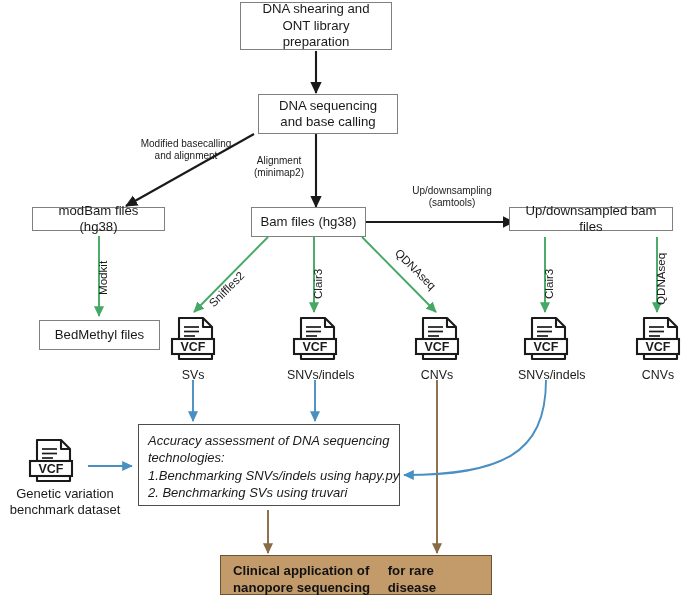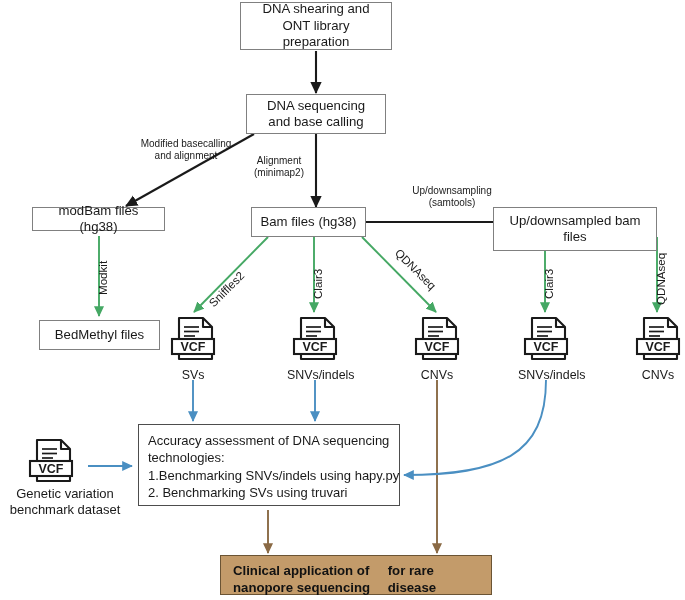--- a/index.html
+++ b/index.html
@@ -45,20 +45,21 @@
   }
   .node.assessment {
     text-align: left;
     justify-content: flex-start;
     align-items: flex-start;
     padding: 7px 9px;
     line-height: 1.33;
     font-size: 13px;
     flex-direction: column;
     border: 1.4px solid #4d4d4d;
+    font-style: italic;
   }
   .assessment-line { display: block; white-space: nowrap; }
   .edge-label {
     position: absolute;
     font-size: 10px;
     color: #1a1a1a;
     line-height: 1.2;
     white-space: nowrap;
     text-align: center;
     z-index: 6;
@@ -149,30 +150,30 @@
     <path d="M 88 466 L 132 466" stroke="#4a8fc2" stroke-width="1.9" fill="none" marker-end="url(#ah-blue)"></path>
 
     <path d="M 268 510 L 268 553" stroke="#8a6a45" stroke-width="1.9" fill="none" marker-end="url(#ah-brown)"></path>
   </svg>
 
   <div class="node" style="left:240px; top:2px; width:152px; height:48px; flex-direction:column;">
     <span>DNA shearing and</span>
     <span>ONT library preparation</span>
   </div>
 
-  <div class="node" style="left:246px; top:94px; width:140px; height:40px; flex-direction:column;">
+  <div class="node" style="left:258px; top:94px; width:140px; height:40px; flex-direction:column;">
     <span>DNA sequencing</span>
     <span>and base calling</span>
   </div>
 
   <div class="node" style="left:32px; top:207px; width:133px; height:24px;">modBam files (hg38)</div>
 
   <div class="node" style="left:251px; top:207px; width:115px; height:30px;">Bam files (hg38)</div>
 
-  <div class="node" style="left:493px; top:207px; width:164px; height:44px;">Up/downsampled bam files</div>
+  <div class="node" style="left:509px; top:207px; width:164px; height:24px;">Up/downsampled bam files</div>
 
   <div class="node" style="left:39px; top:320px; width:121px; height:30px;">BedMethyl files</div>
 
   <div class="node assessment" style="left:138px; top:424px; width:262px; height:82px;">
     <span class="assessment-line">Accuracy assessment of DNA sequencing</span>
     <span class="assessment-line">technologies:</span>
     <span class="assessment-line">1.Benchmarking SNVs/indels using hapy.py</span>
     <span class="assessment-line">2. Benchmarking SVs using truvari</span>
   </div>
 

